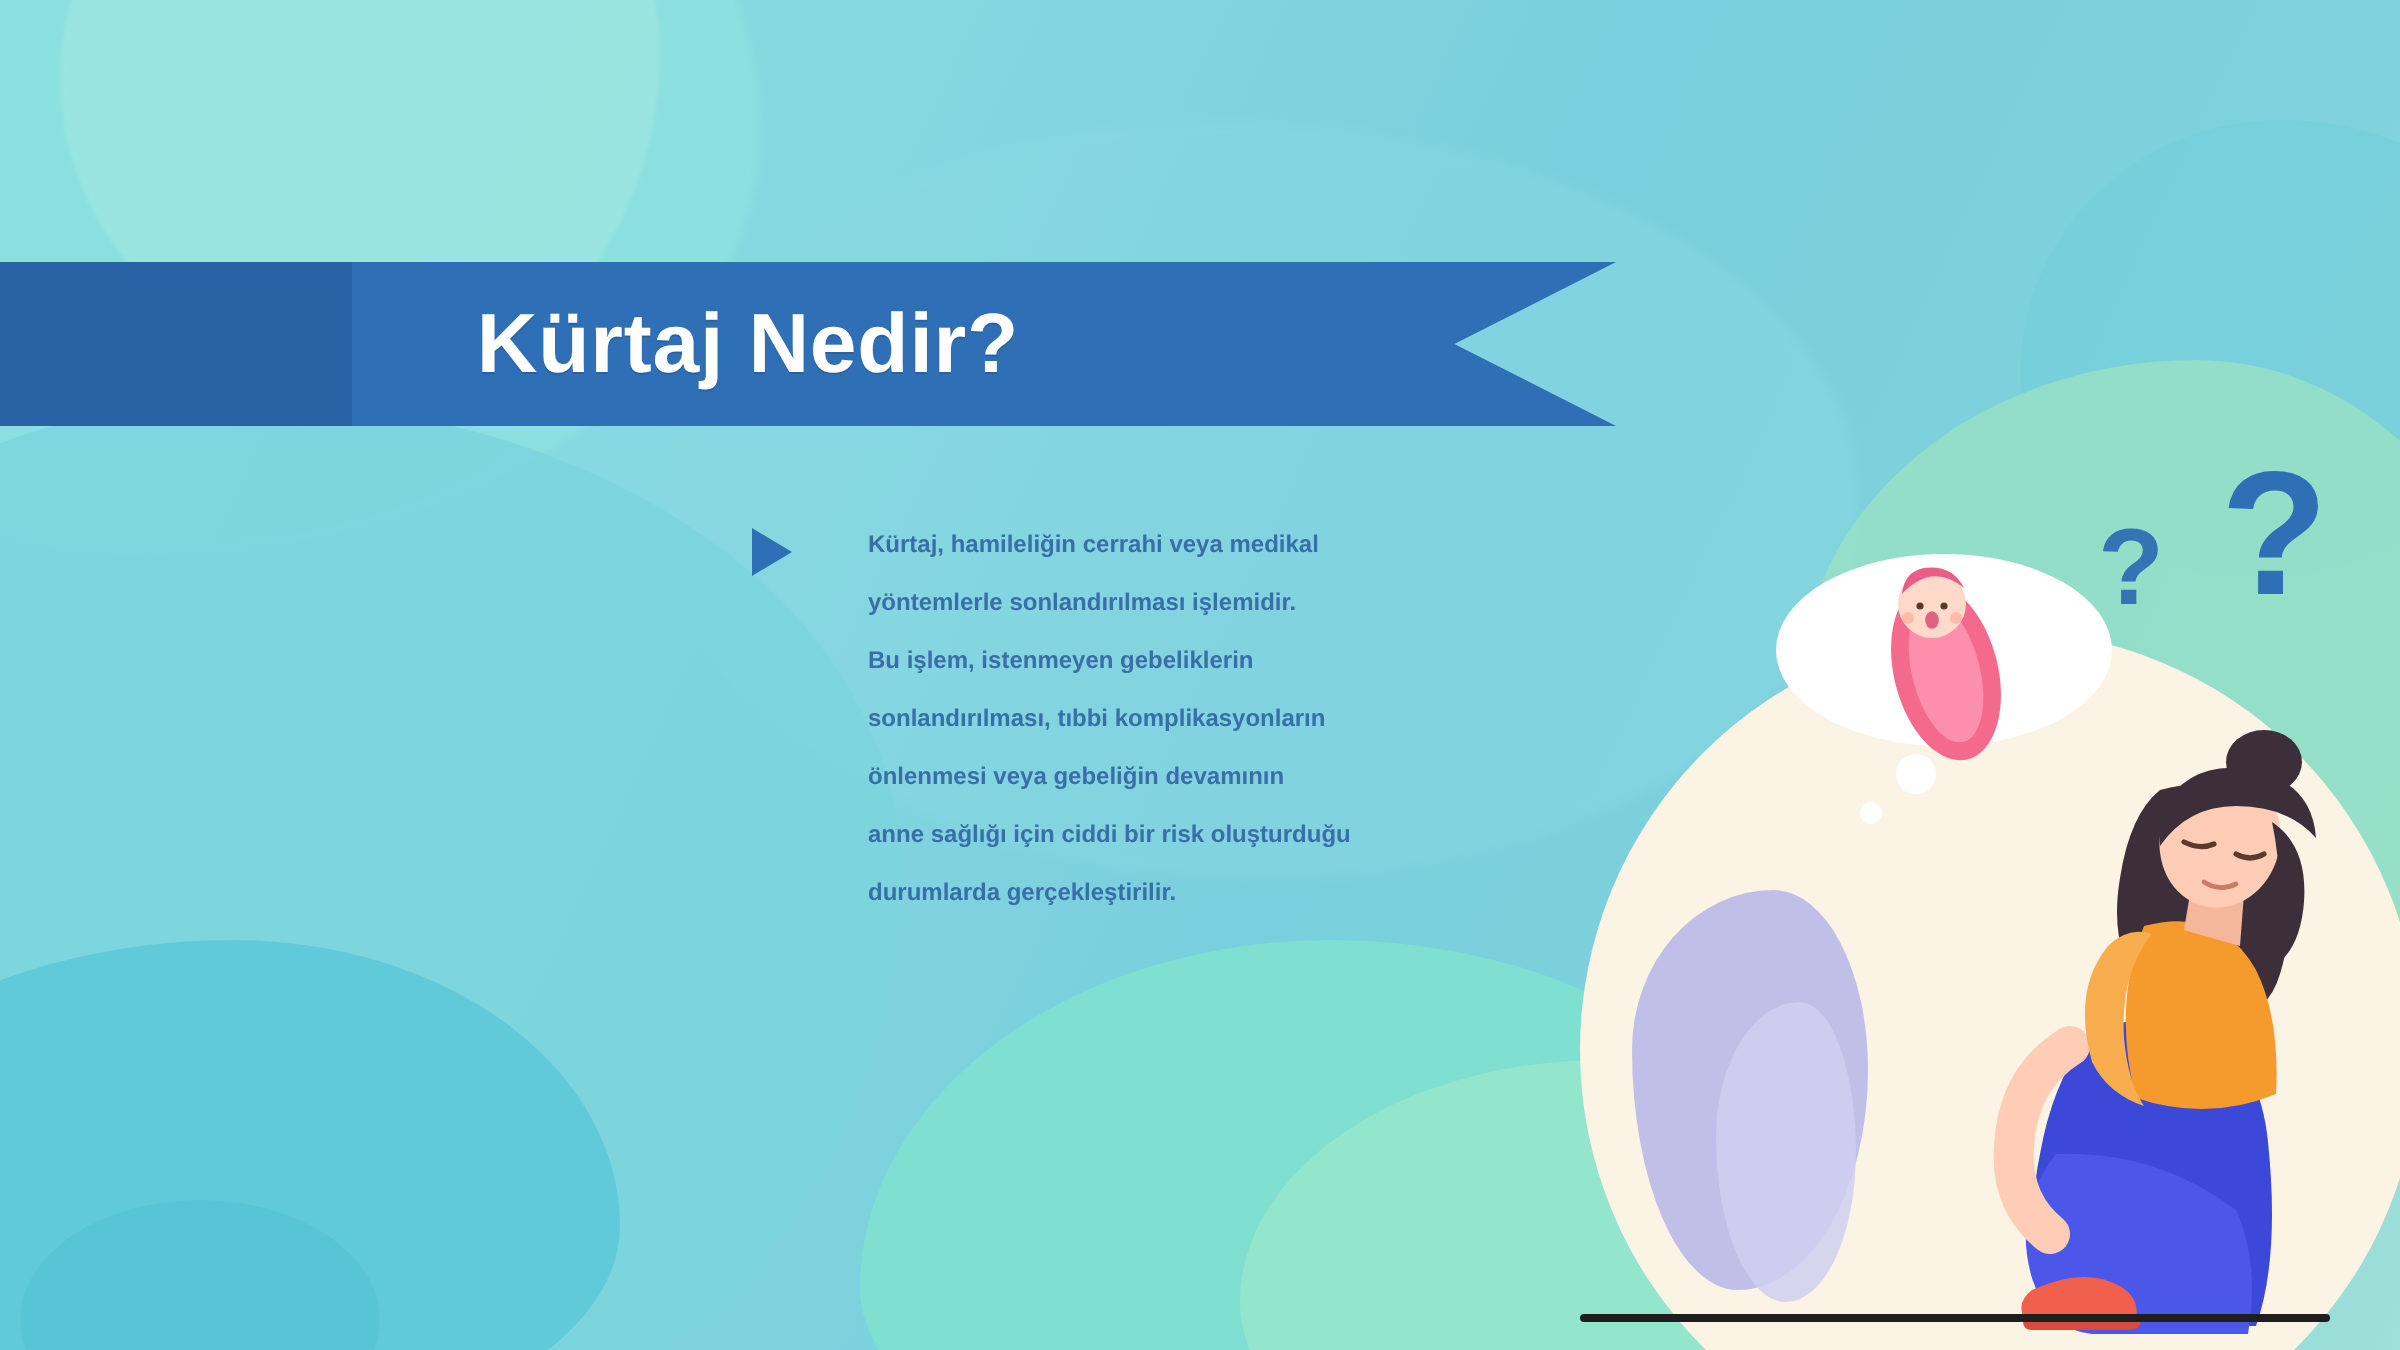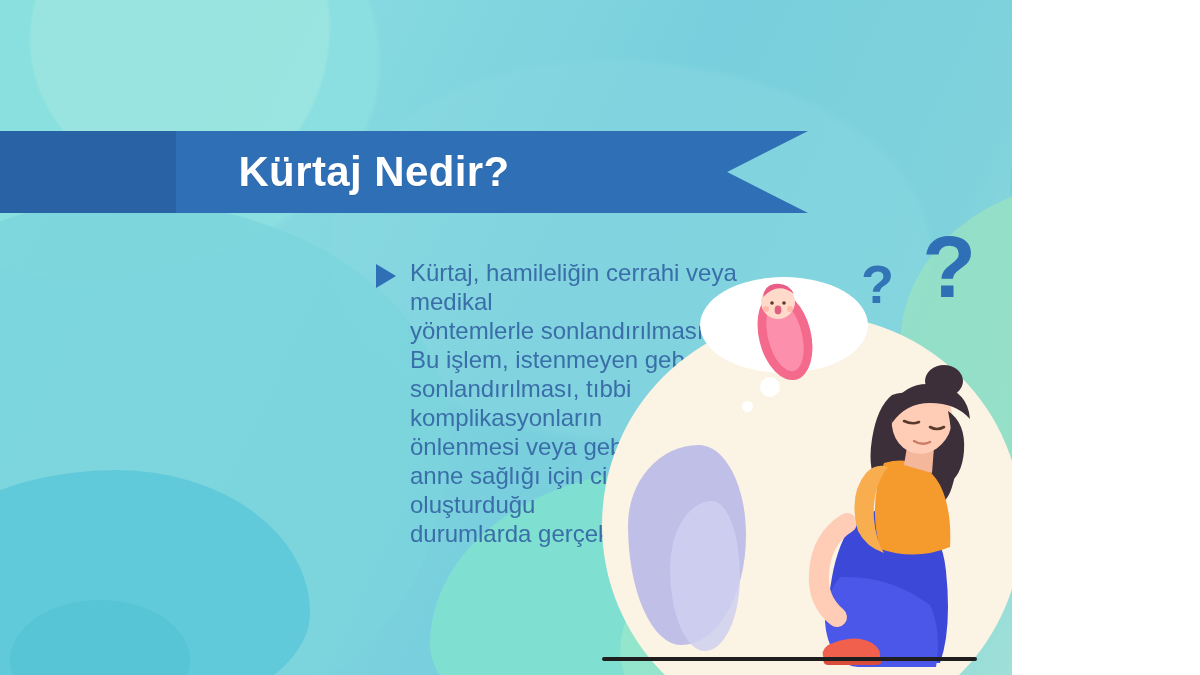--- a/index.html
+++ b/index.html
@@ -2,21 +2,21 @@
 <html lang="tr"><head>
 <meta charset="utf-8">
 <style>
   html, body {
     margin: 0;
     padding: 0;
     background: #ffffff;
   }
   #slide {
     position: relative;
-    width: 1012px;
+    width: 1200px;
     height: 675px;
     overflow: hidden;
     font-family: "Liberation Sans", sans-serif;
     background: linear-gradient(115deg, #7fdcdc 0%, #86d9e0 28%, #79cfdd 55%, #7fd2dc 80%, #9fe0d8 100%);
   }
 
   
   .blob {
     position: absolute;
     pointer-events: none;
@@ -139,24 +139,25 @@
   .bullet-arrow {
     flex: 0 0 auto;
     margin-top: 6px;
     width: 0; height: 0;
     border-left: 20px solid #2f6fb5;
     border-top: 12px solid transparent;
     border-bottom: 12px solid transparent;
   }
   .body-text {
     color: #3a6ea8;
-    font-size: 24px;
+    font-size: 12px;
     line-height: 29px;
-    font-weight: 400;
+    font-weight: 700;
     white-space: pre-line;
+    margin-left: 24px;
   }
 
   
   .illus {
     position: absolute;
     right: 0; bottom: 0;
     width: 420px; height: 470px;
   }
   .circle-bg {
     position: absolute;

